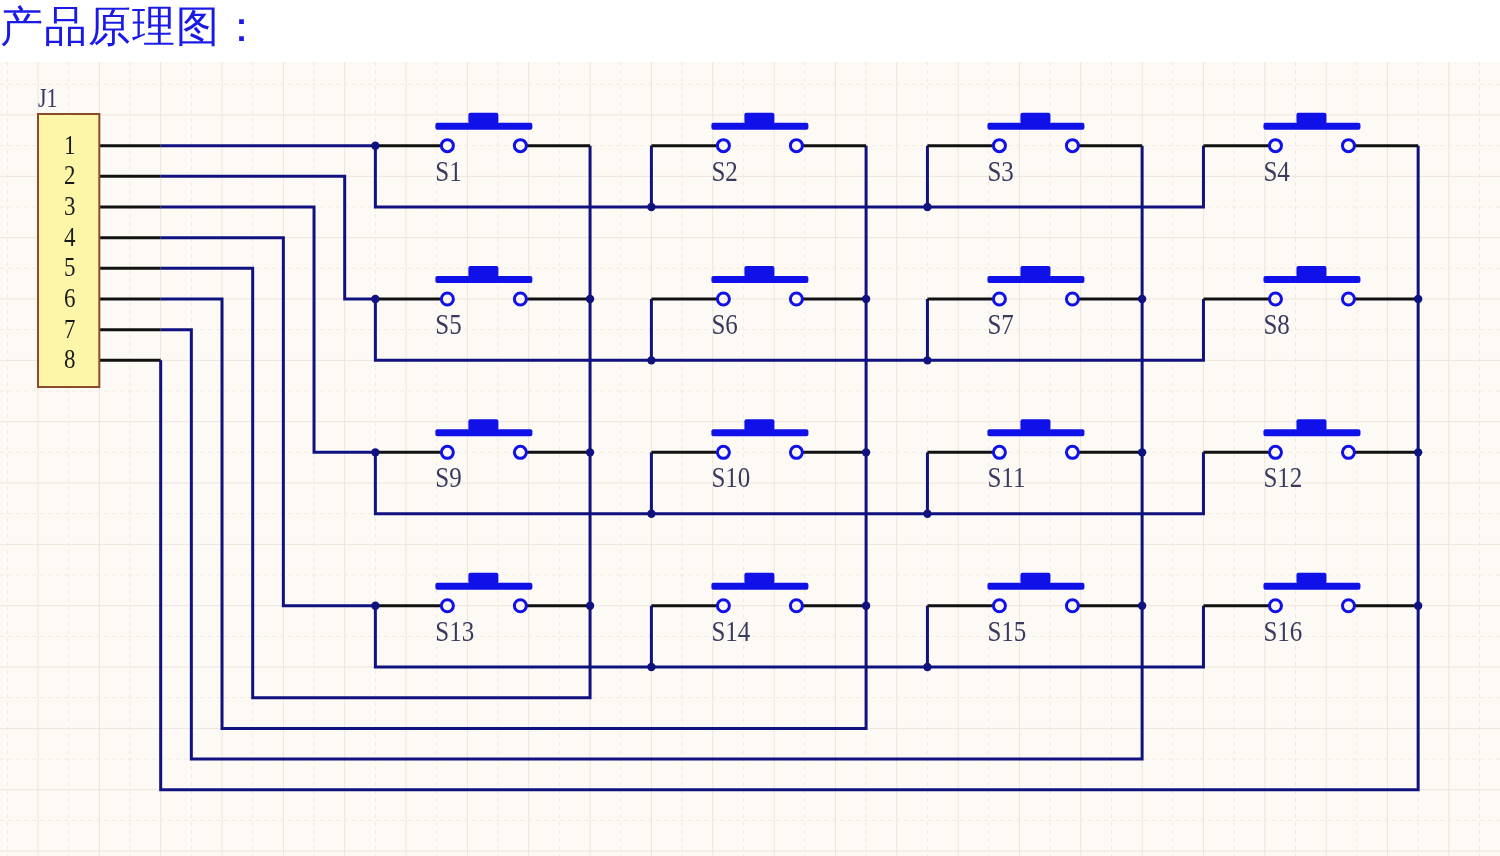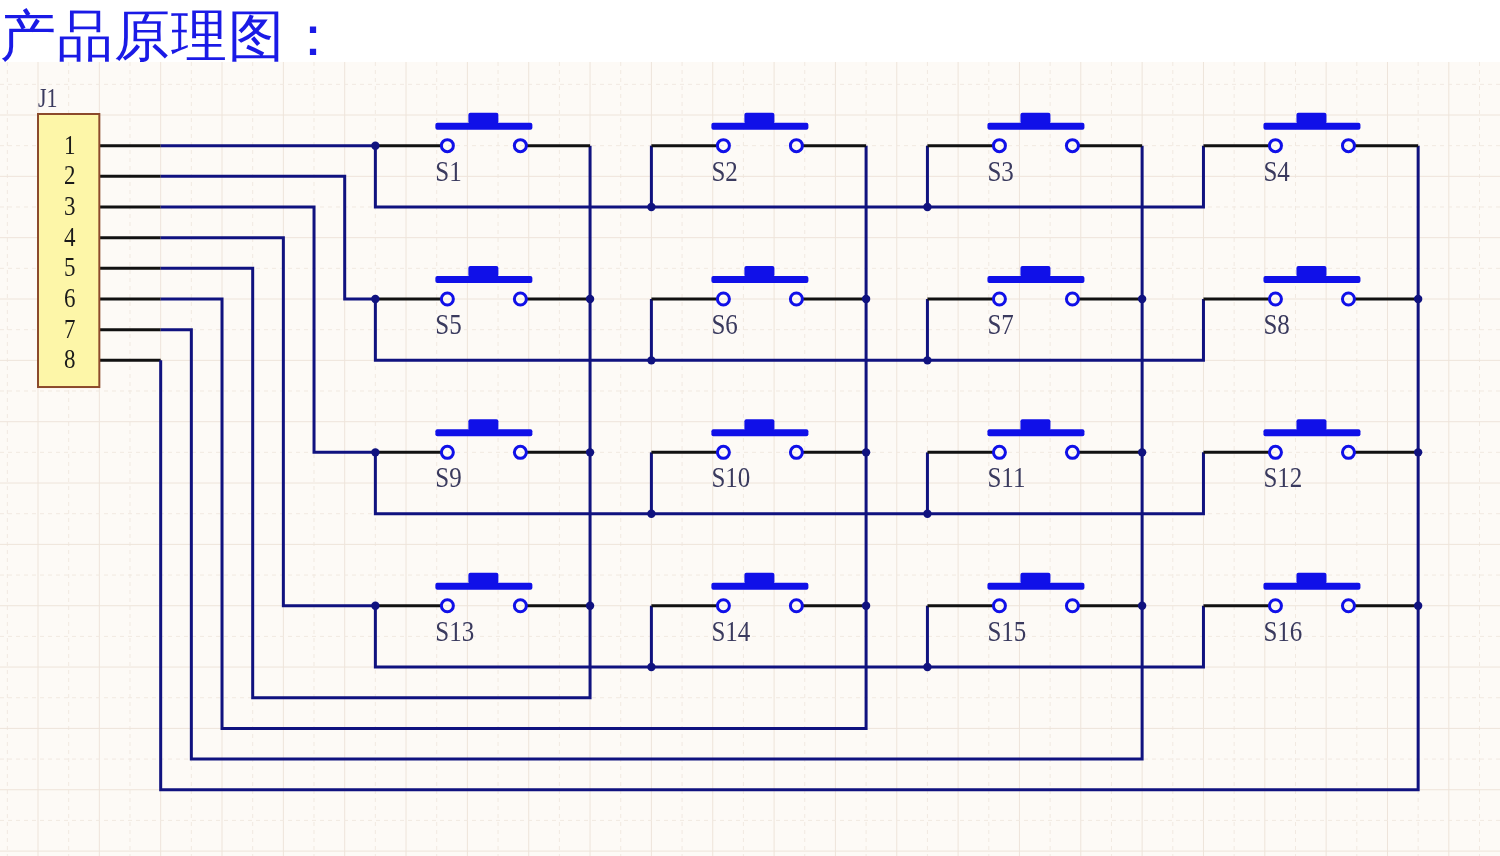--- a/index.html
+++ b/index.html
@@ -1,20 +1,20 @@
 <!DOCTYPE html>
 <html><head>
   <meta charset="utf-8">
   <style>
     html, body { margin: 0; padding: 0; background: #ffffff; }
     body { width: 1500px; height: 856px; position: relative; overflow: hidden; }
     .title {
       position: absolute; left: 0; top: 8px;
-      font-family: Liberation Sans, sans-serif;
-      font-size: 56px; line-height: 1; letter-spacing: 1px;
+      font-family: Liberation Mono, monospace;
+      font-size: 43px; line-height: 1; letter-spacing: 1px;
       white-space: nowrap;
     }
     #schematic { position: absolute; left: 0; top: 0; }
     .serif { font-family: "Liberation Serif", "DejaVu Serif", serif; }
   </style>
 </head>
 <body>
 
 <svg id="schematic" width="1500" height="856" xmlns="http://www.w3.org/2000/svg">
   <g id="bg-layer">

